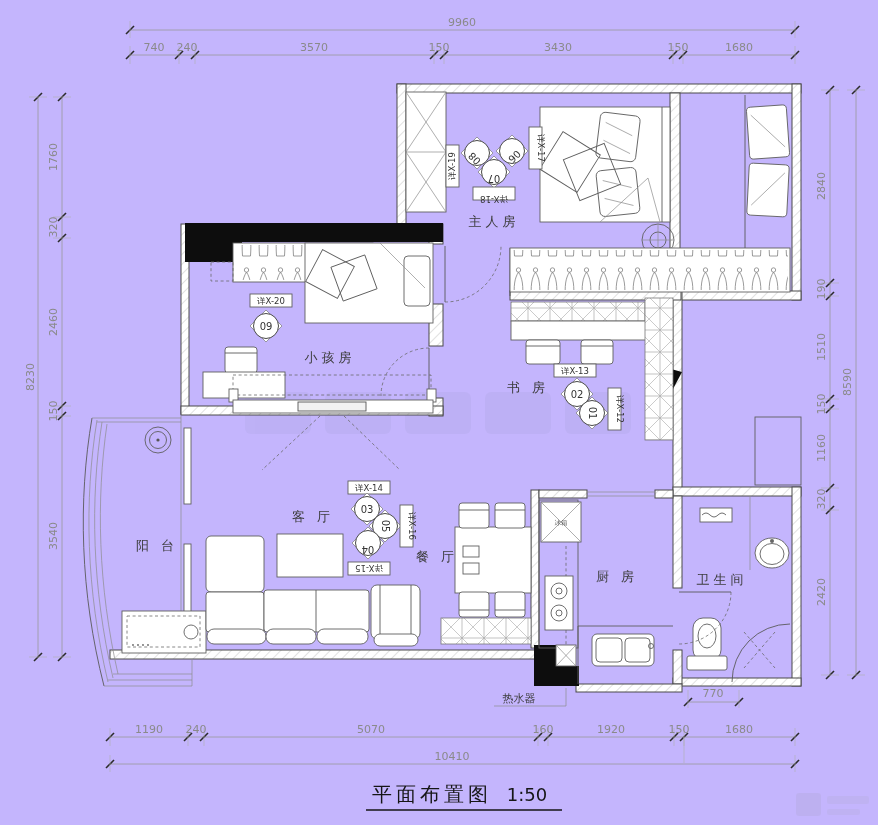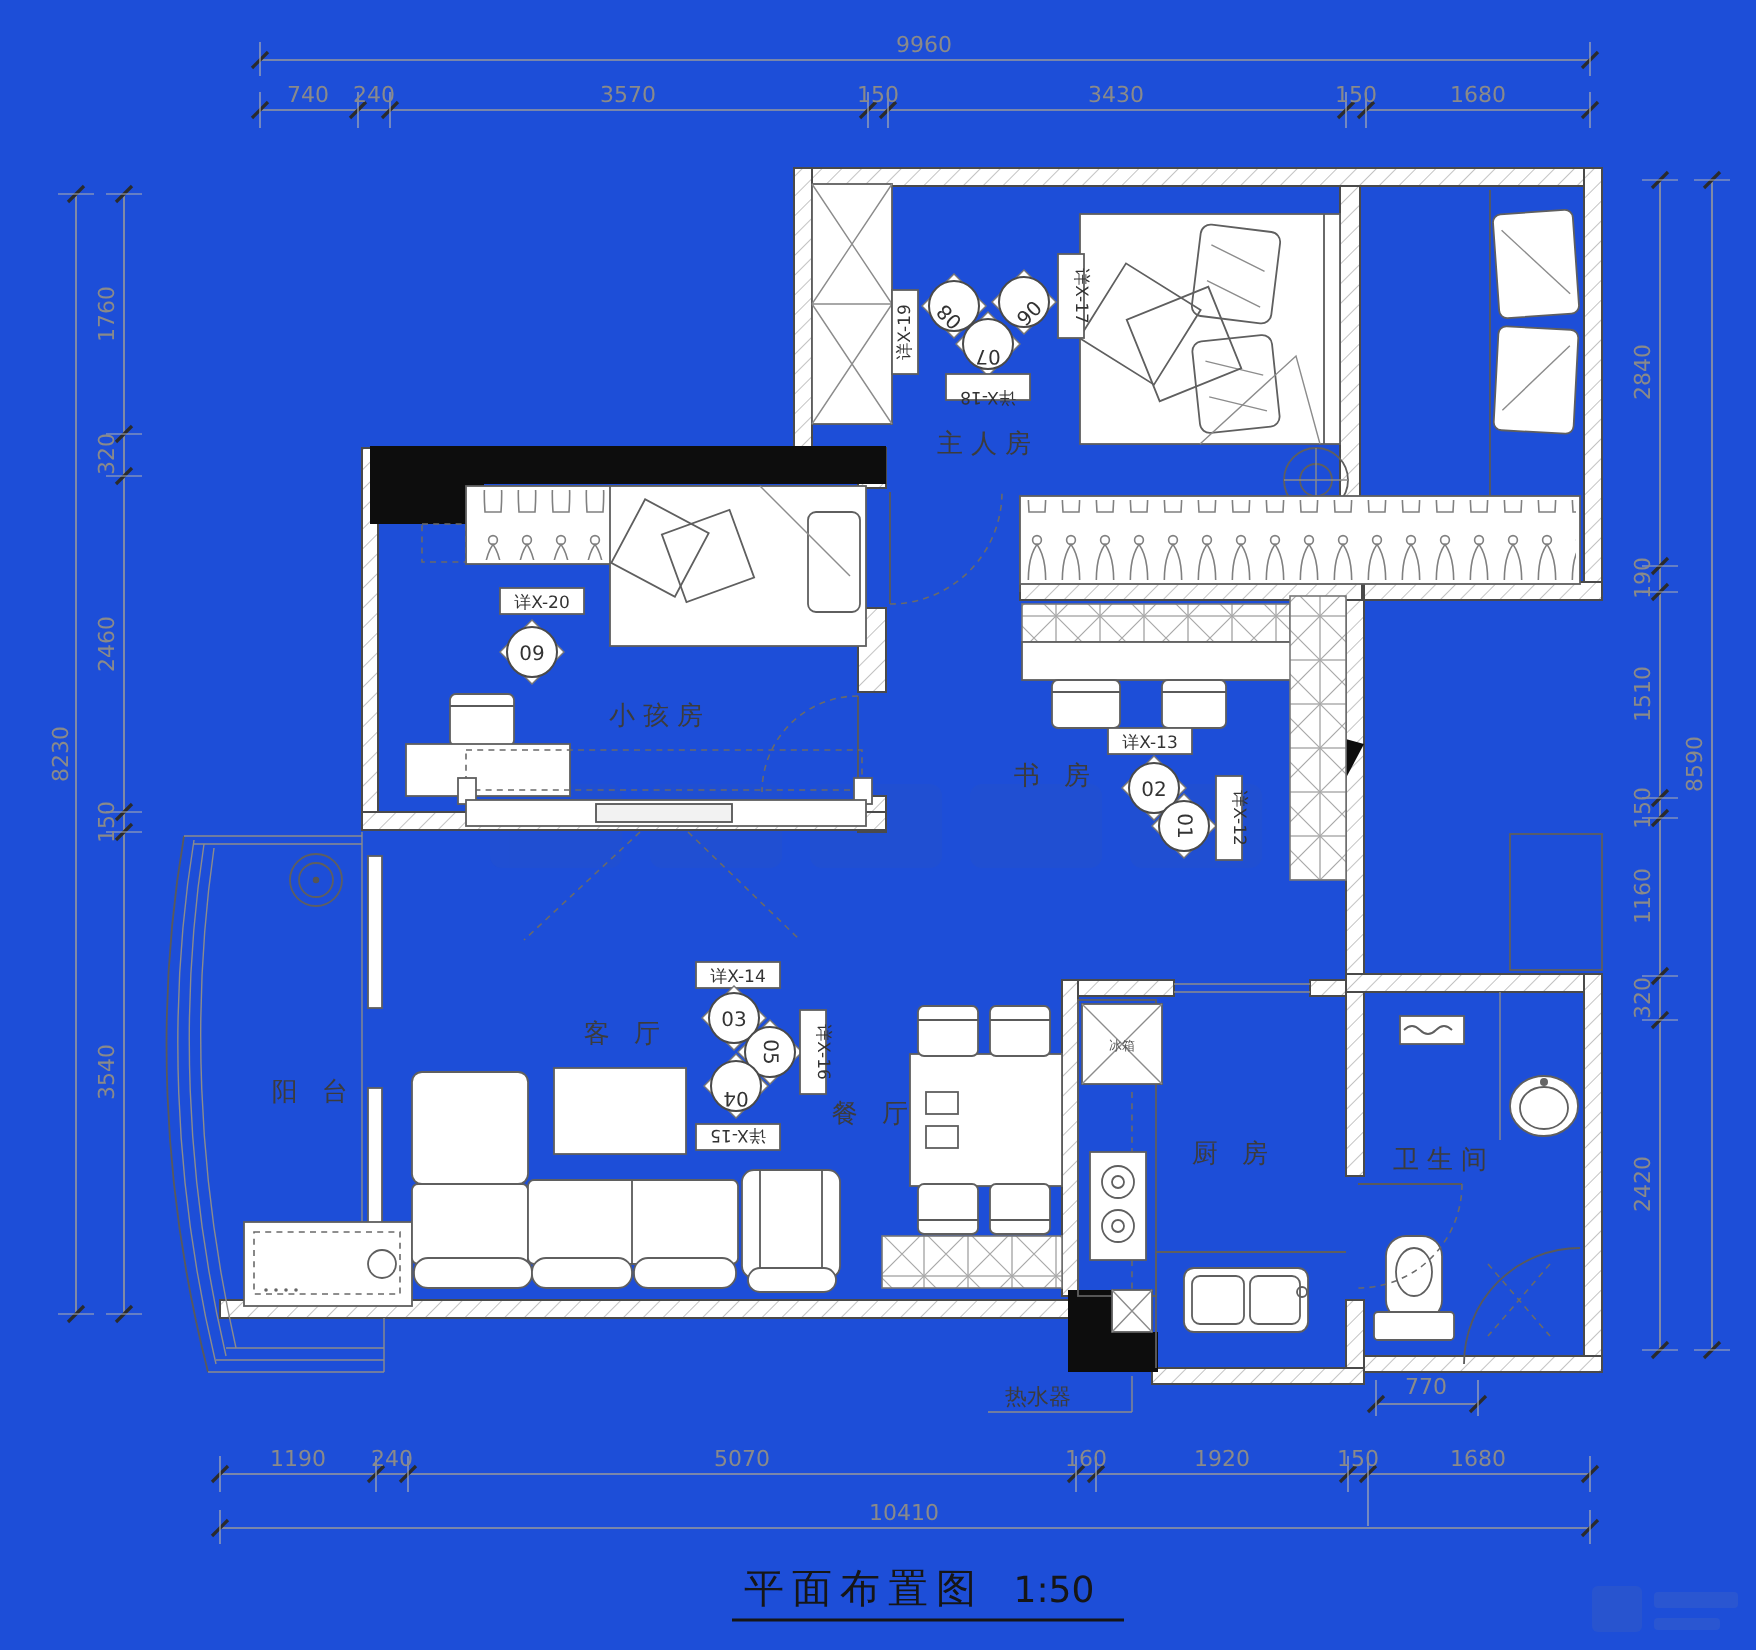--- a/index.html
+++ b/index.html
@@ -1,16 +1,16 @@
 <!DOCTYPE html>
 <html><head>
 <meta charset="utf-8">
 <style>
   html,body{margin:0;padding:0;background:#ffffff;}
-  .canvas{width:878px;height:825px;background:#1d4ed8;position:relative;overflow:hidden;
+  .canvas{width:878px;height:825px;background:#c4b5fd;position:relative;overflow:hidden;
           font-family:"DejaVu Sans","Liberation Sans",sans-serif;}
   svg{display:block}
   text{font-family:"DejaVu Sans","Liberation Sans",sans-serif;}
   .dim-t{font-size:11px;fill:#8a8a8a;text-anchor:middle;}
   .room-t{font-size:13px;fill:#3c3c3c;letter-spacing:4px;text-anchor:middle;}
   .small-t{font-size:11px;fill:#3c3c3c;text-anchor:middle;}
   .tiny-t{font-size:6.5px;fill:#555;text-anchor:middle;}
   .co-t{font-size:10px;fill:#333;text-anchor:middle;}
   .ref-t{font-size:8.5px;fill:#333;text-anchor:middle;}
   .title-t{font-size:20px;fill:#161616;letter-spacing:4px;text-anchor:middle;}

